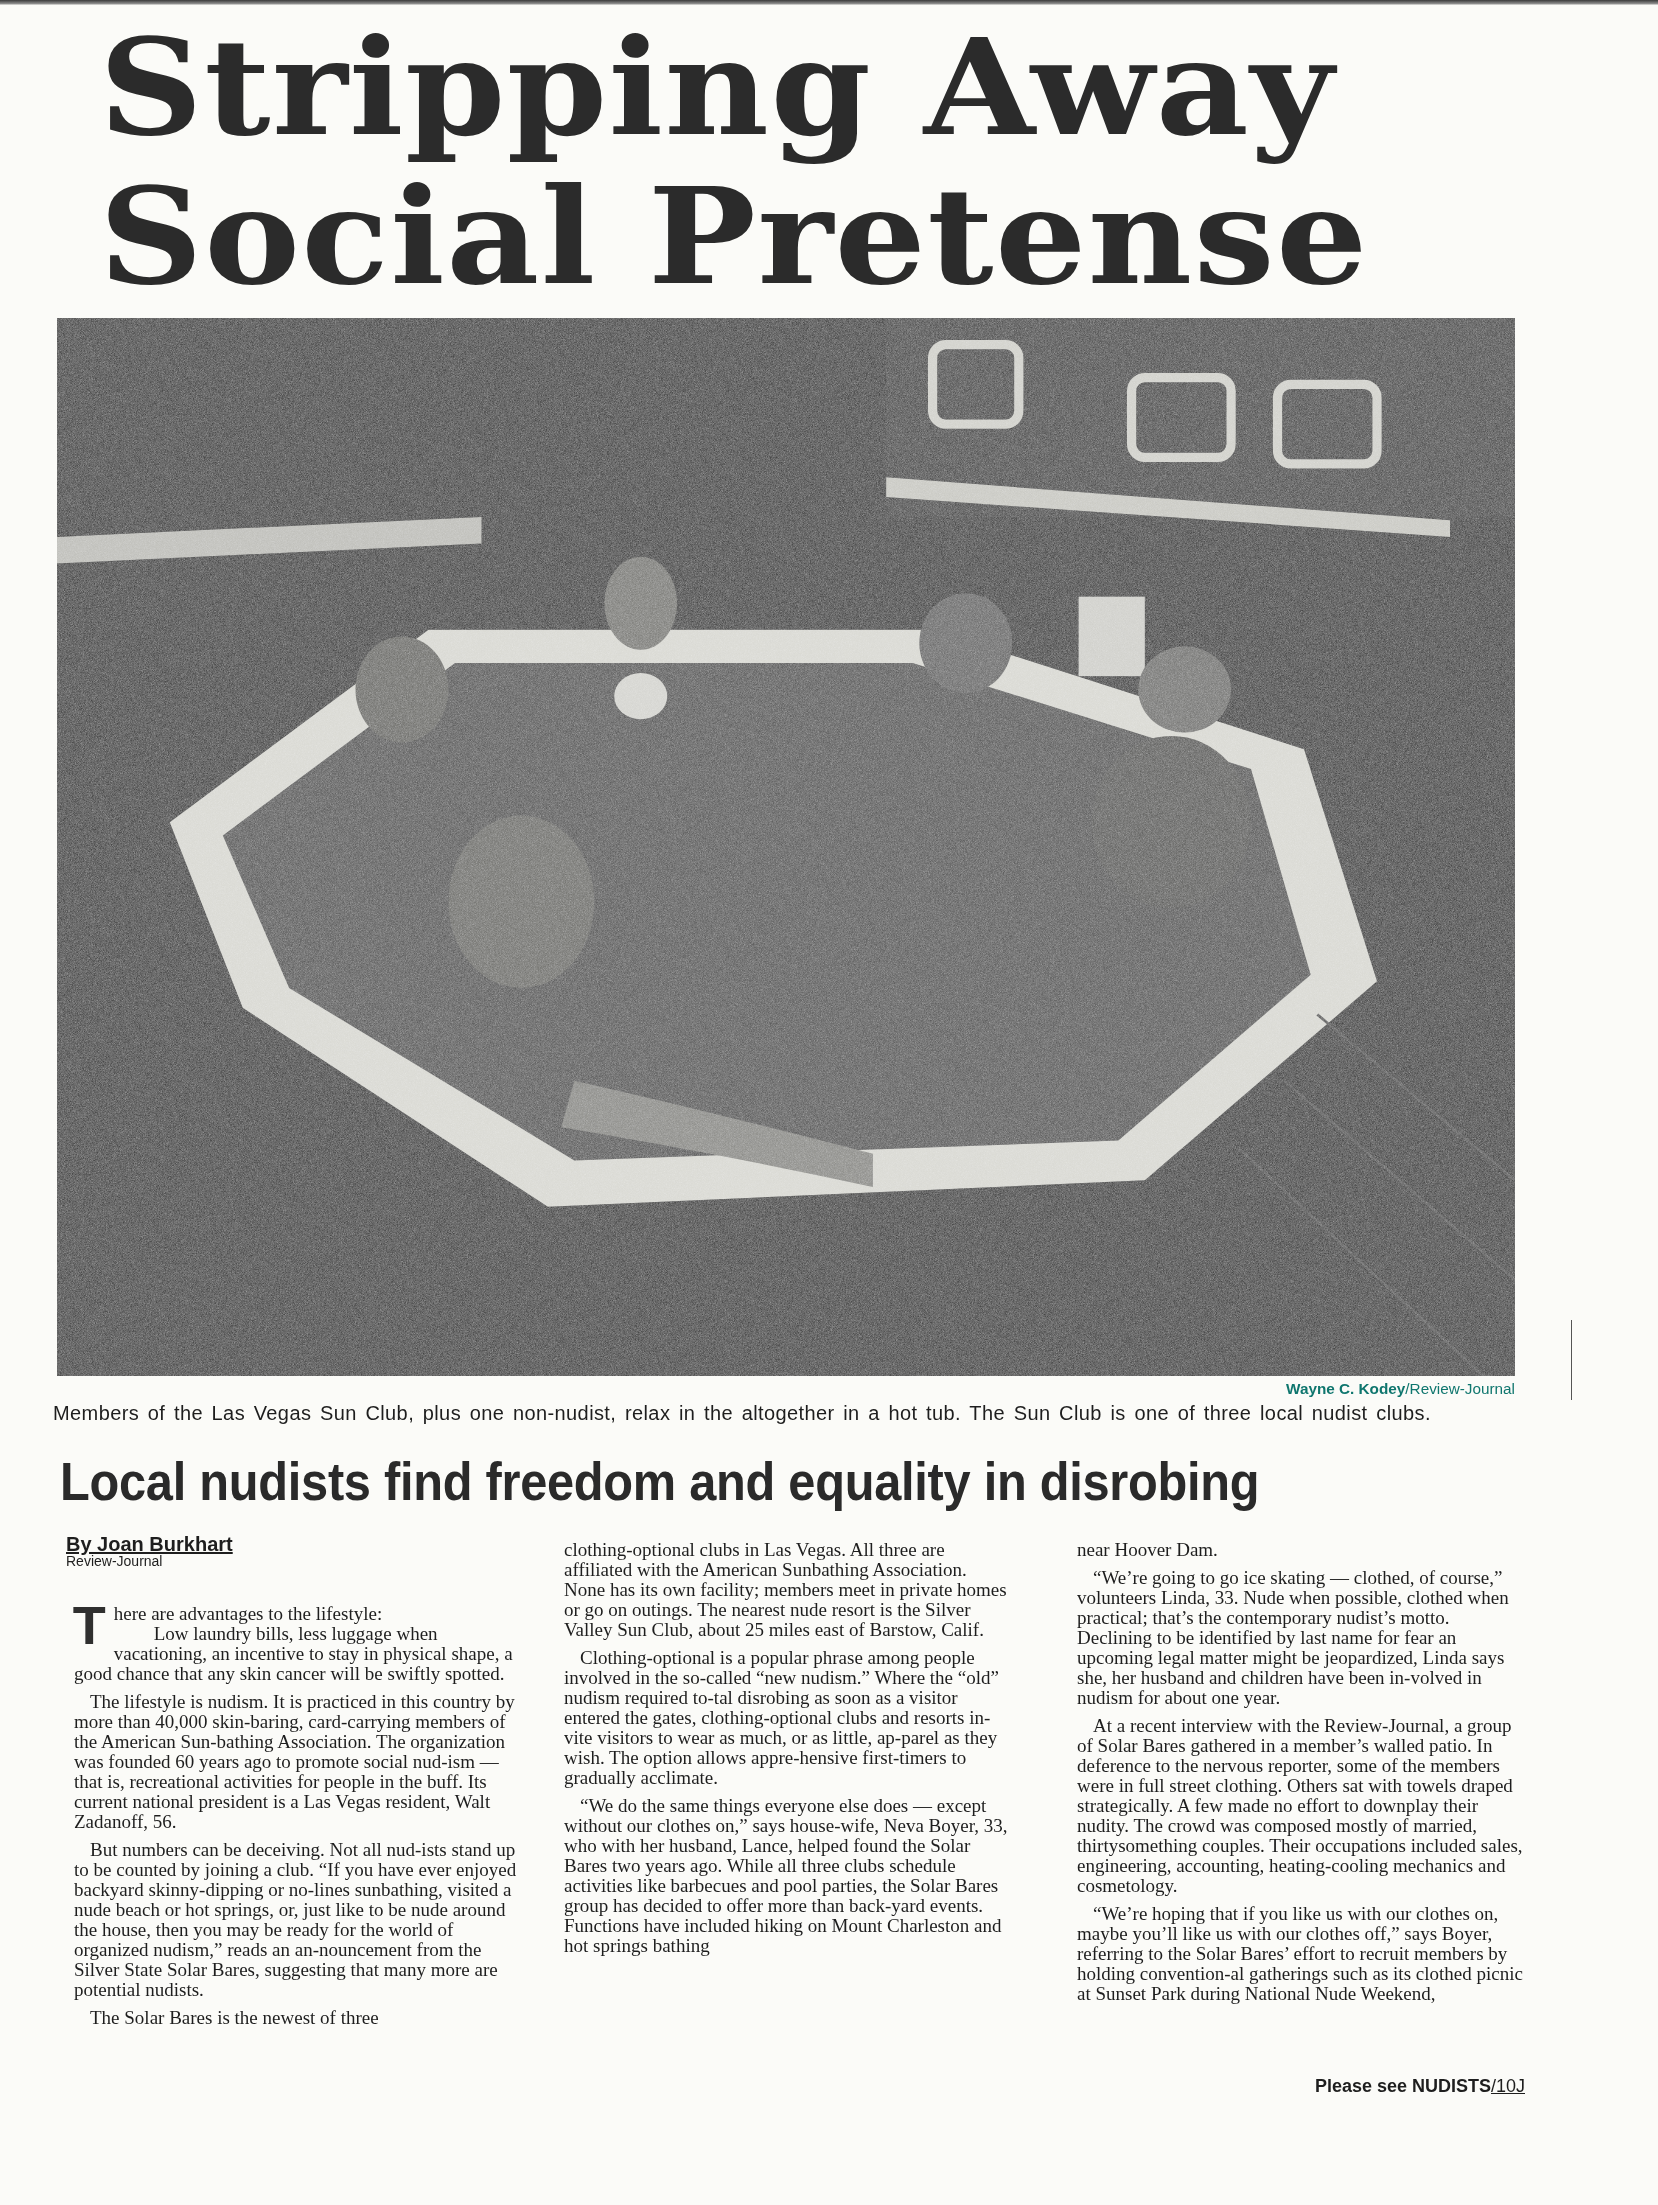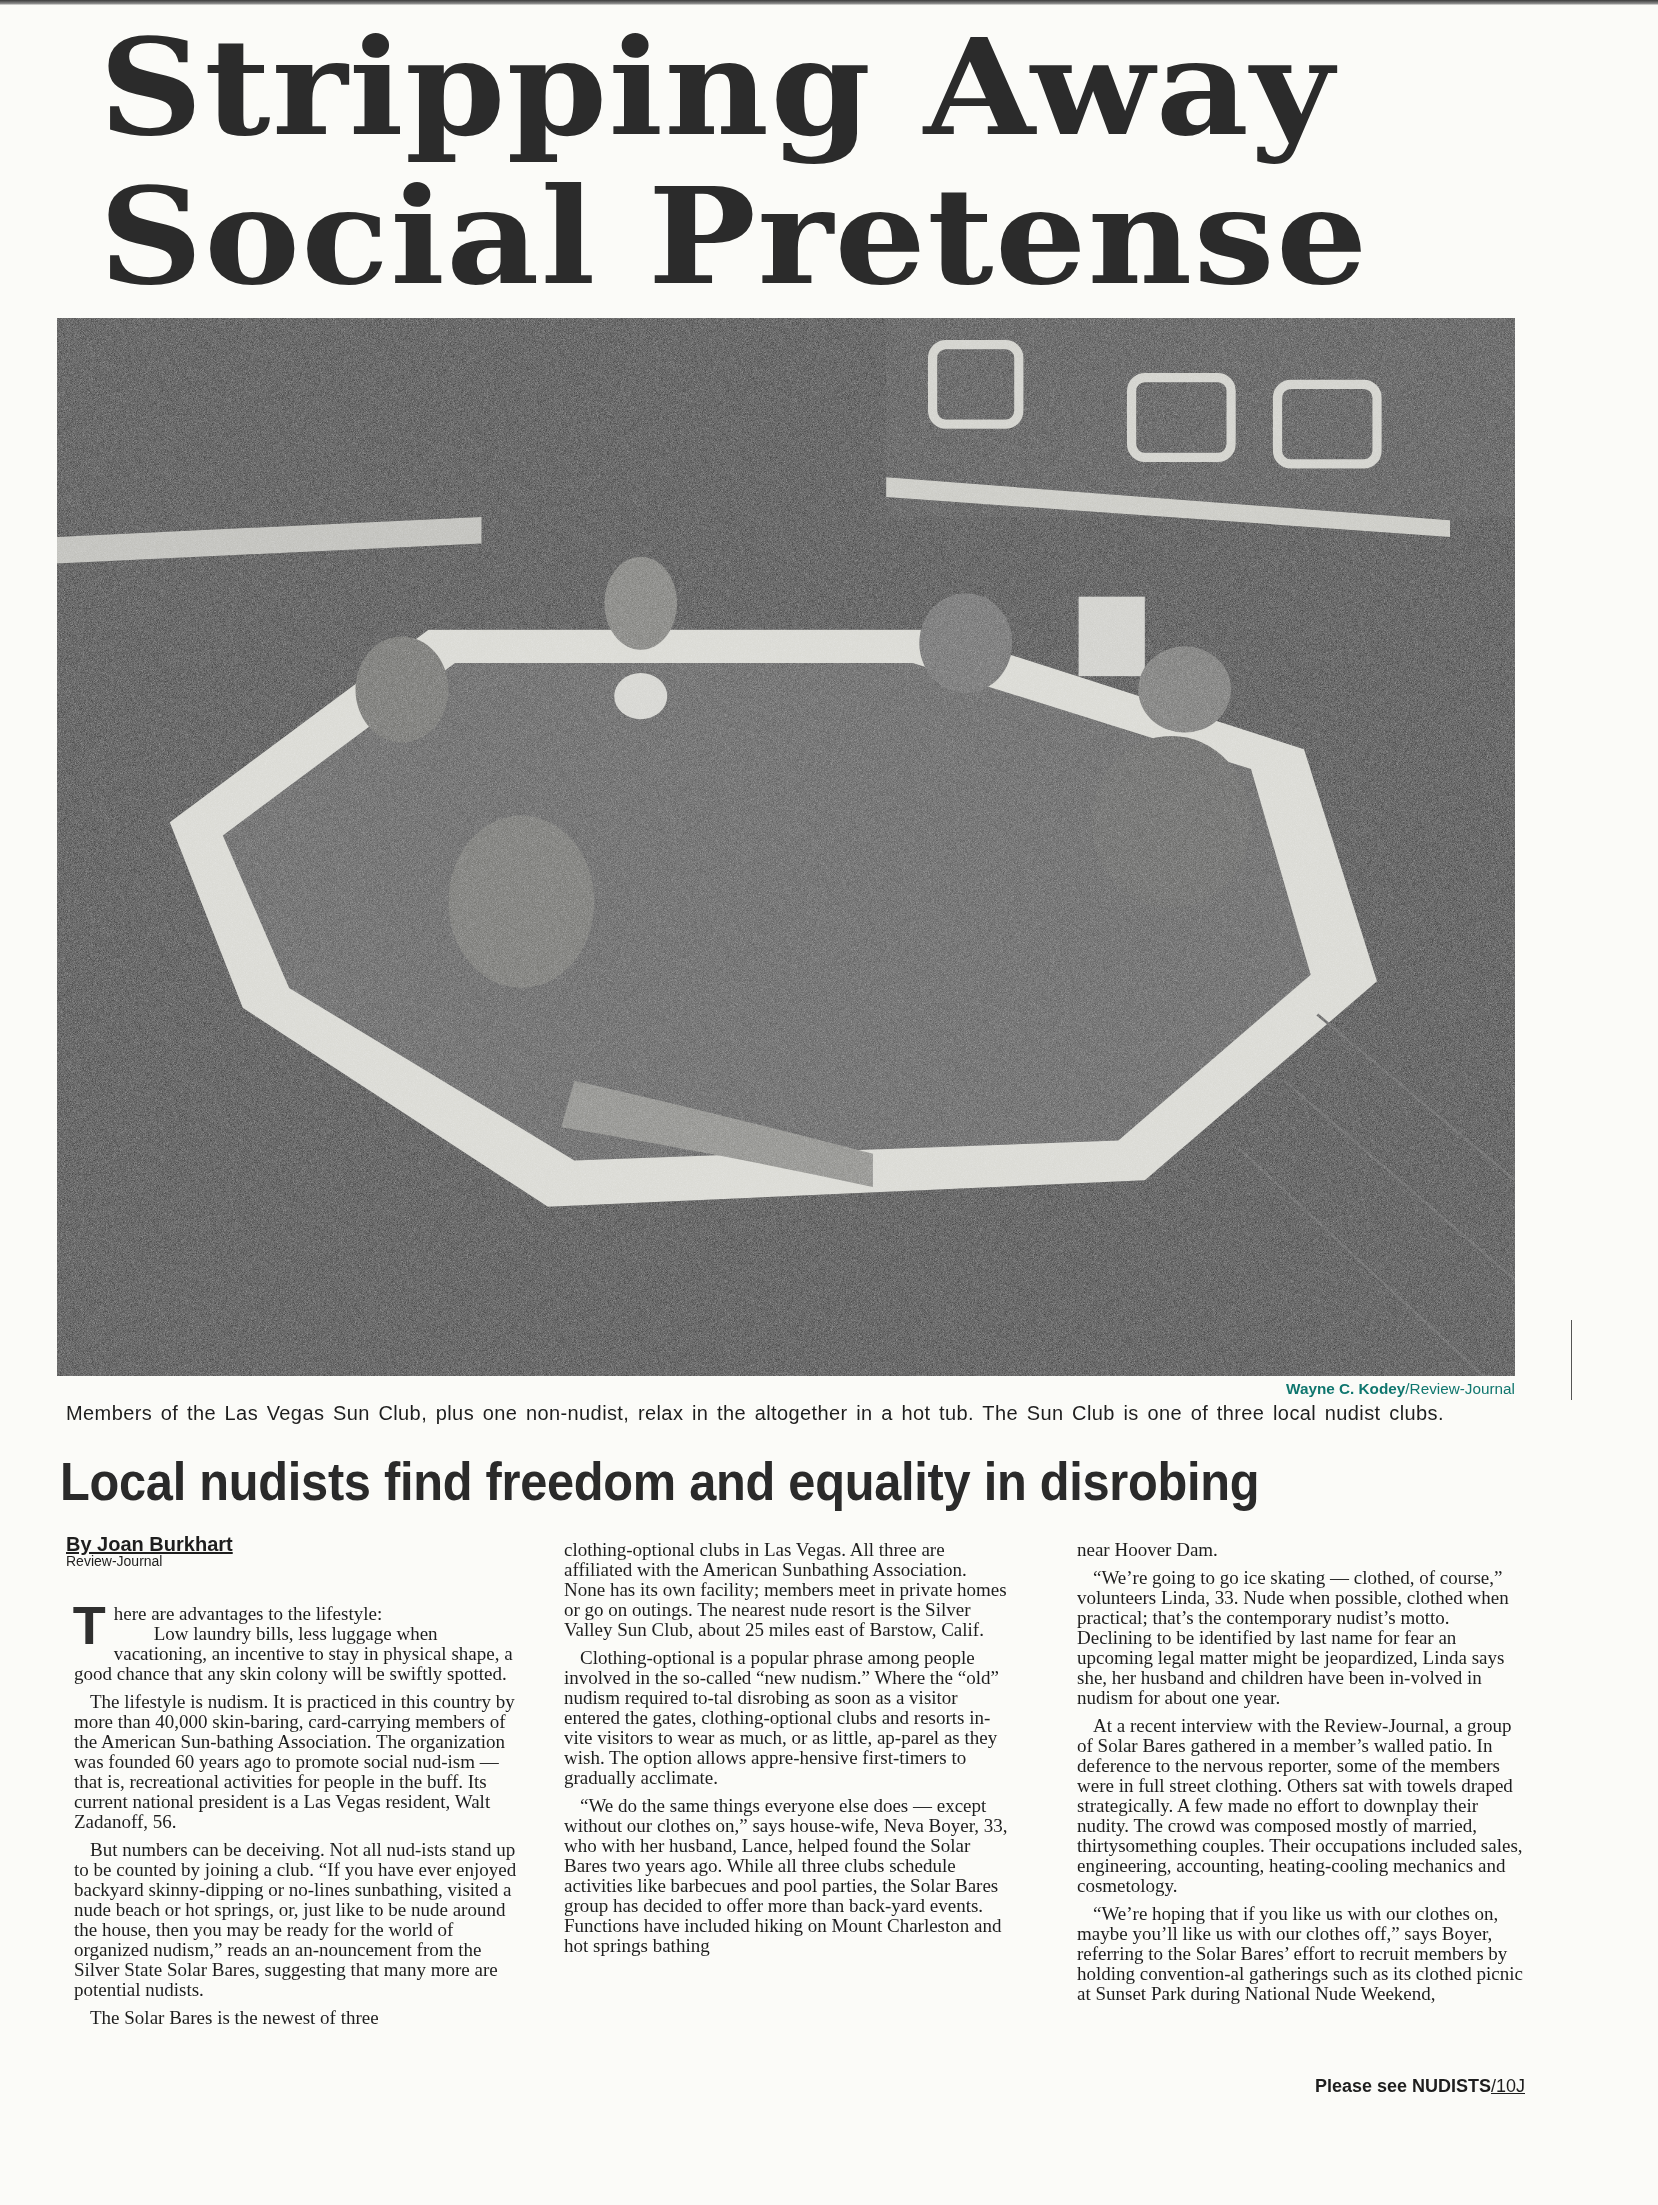--- a/index.html
+++ b/index.html
@@ -25,21 +25,21 @@
     position: absolute; left: 57px; top: 318px; width: 1458px; height: 1058px;
     background: #3c3c3c; overflow: hidden;
   }
   .photo svg { display: block; width: 100%; height: 100%; }
   .credit {
     position: absolute; right: 143px; top: 1380px;
     font-family: "Liberation Sans", sans-serif; font-size: 15.3px; color: #0f766e;
   }
   .credit b { font-weight: bold; }
   .caption {
-    position: absolute; left: 66px; top: 1402px; width: 1459px;
+    position: absolute; left: 53px; top: 1402px; width: 1459px;
     font-family: "Liberation Sans", sans-serif; font-size: 20px;
     letter-spacing: 0.4px; word-spacing: 2.7px; color: #1e1e1e; white-space: nowrap;
   }
   .subhead {
     position: absolute; left: 60px; top: 1451px;
     font-family: "Liberation Sans", sans-serif; font-size: 53px;
     color: #2a2a2a; white-space: nowrap; letter-spacing: -0.3px;
     transform: scaleX(0.92); transform-origin: left top; margin: 0;
   }
   .column {
@@ -149,21 +149,21 @@
 <div class="caption">Members of the Las Vegas Sun Club, plus one non-nudist, relax in the altogether in a hot tub. The Sun Club is one of three local nudist clubs.</div>
 
 <h2 class="subhead">Local nudists find freedom and equality in disrobing</h2>
 
 <div class="column col1">
   <div class="byline">By Joan Burkhart</div>
   <div class="byline-org">Review-Journal</div>
   <p class="noindent">
     <span class="dropcap">T</span><span>here are advantages to the lifestyle:</span><br>
     <span class="lead2">Low laundry bills, less luggage when</span>
-    <span>vacationing, an incentive to stay in physical shape, a good chance that any skin colony will be swiftly spotted.</span>
+    <span>vacationing, an incentive to stay in physical shape, a good chance that any skin cancer will be swiftly spotted.</span>
   </p>
   <p>The lifestyle is nudism. It is practiced in this country by more than 40,000 skin-baring, card-carrying members of the American Sun-bathing Association. The organization was founded 60 years ago to promote social nud-ism — that is, recreational activities for people in the buff. Its current national president is a Las Vegas resident, Walt Zadanoff, 56.</p>
   <p>But numbers can be deceiving. Not all nud-ists stand up to be counted by joining a club. “If you have ever enjoyed backyard skinny-dipping or no-lines sunbathing, visited a nude beach or hot springs, or, just like to be nude around the house, then you may be ready for the world of organized nudism,” reads an an-nouncement from the Silver State Solar Bares, suggesting that many more are potential nudists.</p>
   <p>The Solar Bares is the newest of three</p>
 </div>
 
 <div class="column col2">
   <p class="noindent">clothing-optional clubs in Las Vegas. All three are affiliated with the American Sunbathing Association. None has its own facility; members meet in private homes or go on outings. The nearest nude resort is the Silver Valley Sun Club, about 25 miles east of Barstow, Calif.</p>
   <p>Clothing-optional is a popular phrase among people involved in the so-called “new nudism.” Where the “old” nudism required to-tal disrobing as soon as a visitor entered the gates, clothing-optional clubs and resorts in-vite visitors to wear as much, or as little, ap-parel as they wish. The option allows appre-hensive first-timers to gradually acclimate.</p>
   <p>“We do the same things everyone else does — except without our clothes on,” says house-wife, Neva Boyer, 33, who with her husband, Lance, helped found the Solar Bares two years ago. While all three clubs schedule activities like barbecues and pool parties, the Solar Bares group has decided to offer more than back-yard events. Functions have included hiking on Mount Charleston and hot springs bathing</p>

